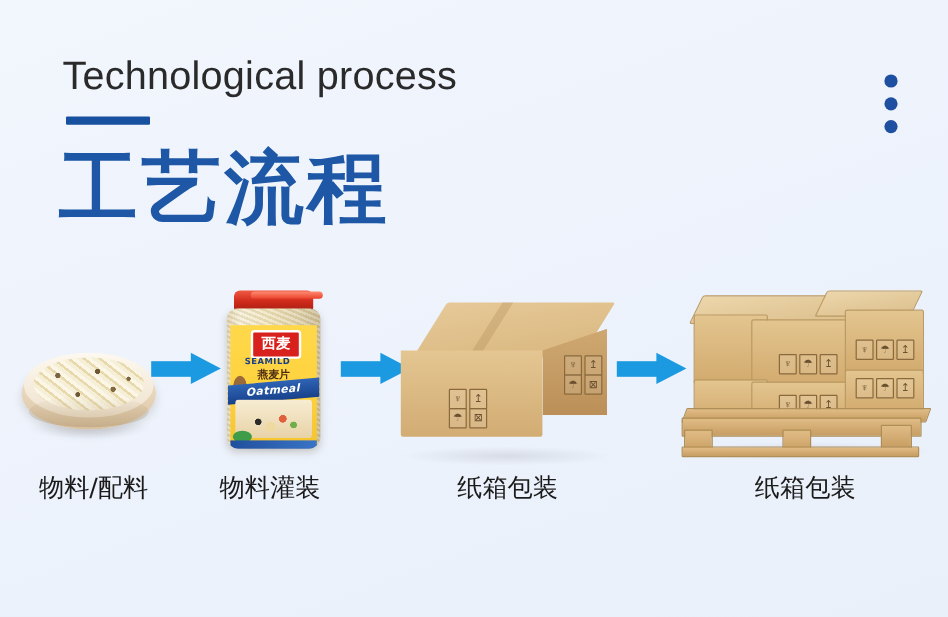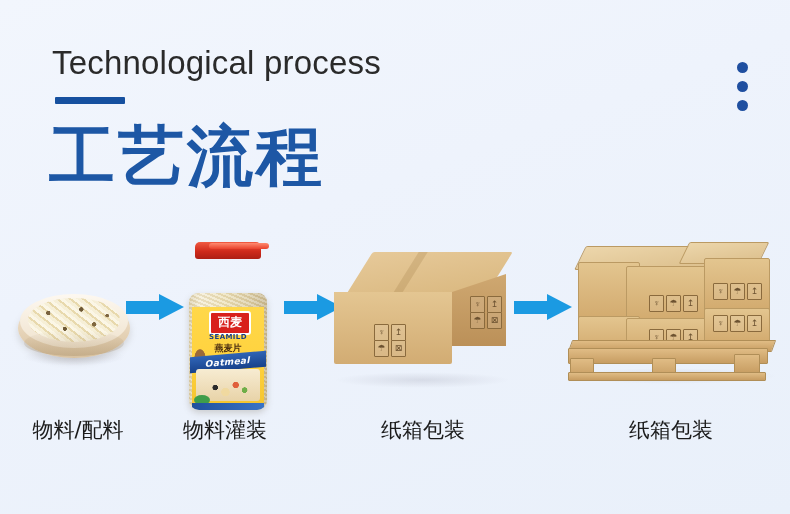--- a/index.html
+++ b/index.html
@@ -44,21 +44,21 @@
   .arrow .shaft{
     position:absolute;left:0;top:7px;width:38px;height:13px;background:#1b9ae2;
   }
   .arrow .head{
     position:absolute;left:33px;top:0;width:0;height:0;
     border-top:13px solid transparent;border-bottom:13px solid transparent;
     border-left:25px solid #1b9ae2;
   }
 
   
-  .labels{position:absolute;left:0;top:416px;width:790px;height:40px;}
+  .labels{position:absolute;left:0;top:392px;width:790px;height:40px;}
   .label{
     position:absolute;top:0;text-align:center;
     font-size:21px;color:#1b1b1b;white-space:nowrap;
     font-family:"DejaVu Sans","Liberation Sans",sans-serif;
   }
 
   
   .bowl{position:relative;width:120px;height:80px;}
   .bowl .outer{
     position:absolute;left:4px;top:14px;width:112px;height:60px;
@@ -96,39 +96,38 @@
   }
   .jar .lidtop{
     position:absolute;left:14px;top:1px;width:60px;height:6px;border-radius:4px;
     background:linear-gradient(180deg,#ff8a70,#e8412c);
   }
   .jar .body{
     position:absolute;left:5px;top:15px;width:78px;height:117px;border-radius:9px 9px 10px 10px;
     background:linear-gradient(90deg,#d8cba6 0%,#f3ecd4 14%,#ece0b6 45%,#d9cba2 76%,#bfae85 100%);
     overflow:hidden;
     box-shadow:0 3px 6px rgba(110,100,80,.25);
-    margin-top:36px;
   }
   .jar .grain{
     position:absolute;inset:0;
     background:repeating-linear-gradient(22deg,rgba(255,255,255,.55) 0 2px,rgba(205,185,140,.5) 2px 4px);
     opacity:.55;
   }
   .jar .label{
     position:absolute;left:3px;top:14px;width:72px;height:98px;
     background:linear-gradient(180deg,#ffd84a 0%,#ffd23e 55%,#f5c52f 100%);
   }
   .jar .brand{
     position:absolute;left:17px;top:4px;width:38px;height:20px;border-radius:3px;
     background:#d8211c;border:2px solid #fff;
     color:#fff;font-size:12px;font-weight:bold;line-height:18px;text-align:center;
     font-family:"DejaVu Sans","Liberation Sans",sans-serif;
   }
   .jar .brand-en{
-    position:absolute;left:12px;top:26px;width:48px;text-align:center;
+    position:absolute;left:12px;top:26px;width:48px;text-align:left;
     color:#1a3f86;font-size:7px;font-weight:bold;letter-spacing:.4px;
   }
   .jar .cn2{
     position:absolute;left:10px;top:35px;width:52px;text-align:center;
     color:#4a2c10;font-size:9px;font-weight:bold;
     font-family:"DejaVu Sans","Liberation Sans",sans-serif;
   }
   .jar .banner{
     position:absolute;left:-2px;top:47px;width:76px;height:16px;
     background:linear-gradient(180deg,#2f64b6,#17418a);transform:skewY(-5deg);

